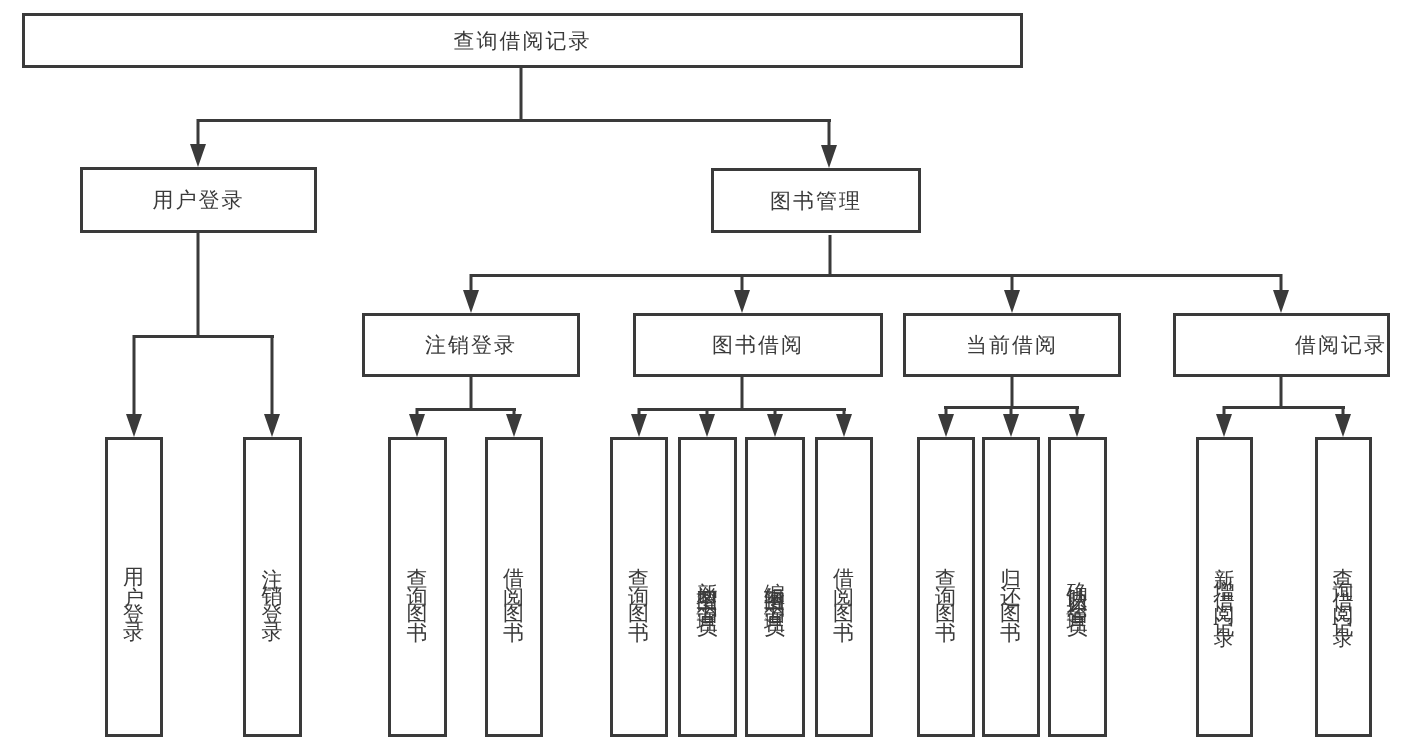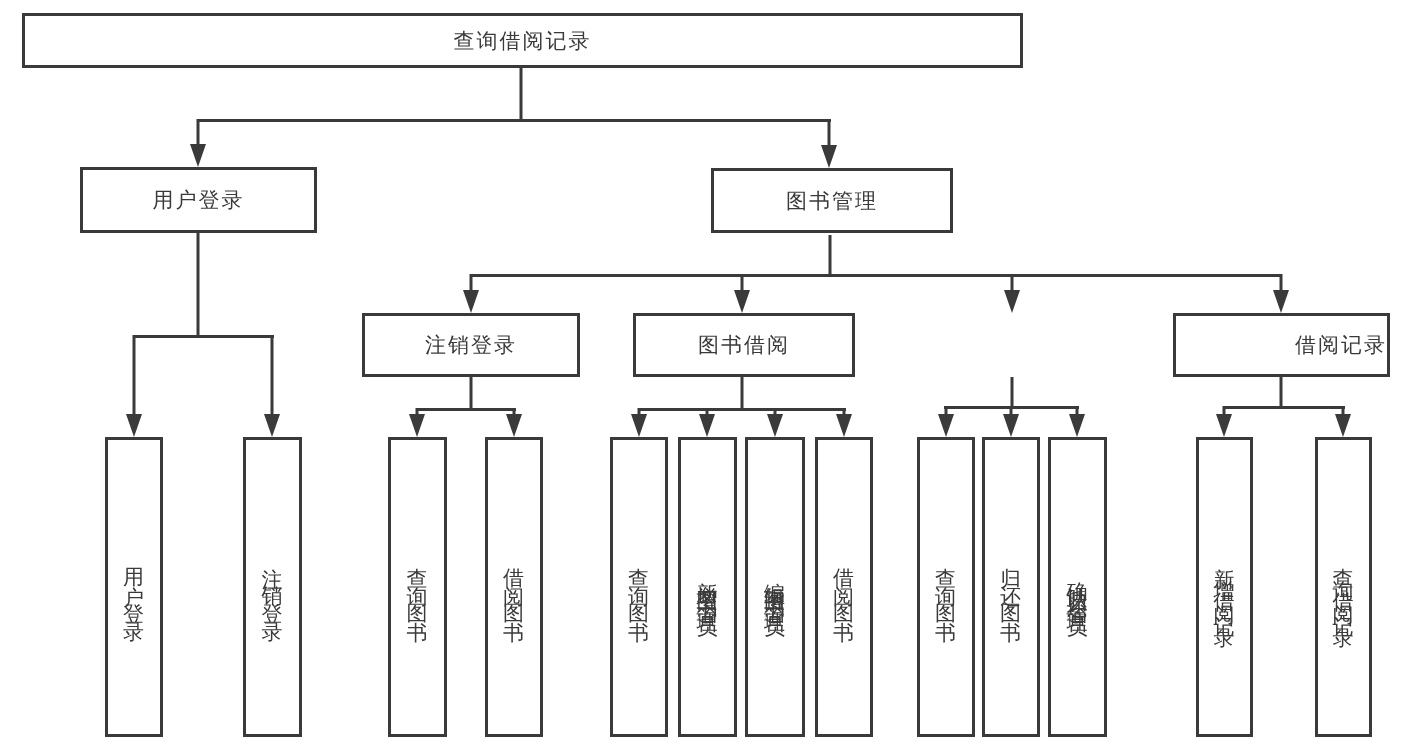--- a/index.html
+++ b/index.html
@@ -79,21 +79,21 @@
   <i class="vl" style="left:521px;top:68px;height:51px;"></i>
   <i class="hl" style="left:197px;top:119px;width:634px;"></i>
   <i class="vl" style="left:198px;top:119px;height:27px;"></i>
   <i class="ar" style="left:198px;top:144px;"></i>
   <i class="vl" style="left:829px;top:119px;height:27px;"></i>
   <i class="ar" style="left:829px;top:145px;"></i>
 
   <div class="node" style="left:80px;top:167px;width:237px;height:66px;">
     <span>用户登录</span>
   </div>
-  <div class="node" style="left:711px;top:168px;width:242px;height:65px;">
+  <div class="node" style="left:711px;top:168px;width:210px;height:65px;">
     <span>图书管理</span>
   </div>
 
   <i class="vl" style="left:198px;top:233px;height:102px;"></i>
   <i class="hl" style="left:133px;top:335px;width:141px;"></i>
   <i class="vl" style="left:134px;top:335px;height:80px;"></i>
   <i class="ar" style="left:134px;top:414px;"></i>
   <i class="vl" style="left:272px;top:335px;height:80px;"></i>
   <i class="ar" style="left:272px;top:414px;"></i>
 
@@ -104,22 +104,25 @@
   <i class="vl" style="left:742px;top:274px;height:18px;"></i>
   <i class="ar" style="left:742px;top:290px;"></i>
   <i class="vl" style="left:1012px;top:274px;height:18px;"></i>
   <i class="ar" style="left:1012px;top:290px;"></i>
   <i class="vl" style="left:1281px;top:274px;height:18px;"></i>
   <i class="ar" style="left:1281px;top:290px;"></i>
 
   <div class="node" style="left:362px;top:313px;width:218px;height:64px;">
     <span>注销登录</span>
   </div>
-  <div class="node" style="left:633px;top:313px;width:222px;height:64px;">
+  <div class="node" style="left:633px;top:313px;width:250px;height:64px;">
     <span>图书借阅</span>
+  </div>
+  <div class="node" style="left:903px;top:313px;width:218px;height:64px;">
+    <span>当前借阅</span>
   </div>
   <div class="node" style="left:1173px;top:313px;width:217px;height:64px;justify-content:flex-end;">
     <span>借阅记录</span>
   </div>
 
   <i class="vl" style="left:471px;top:377px;height:31px;"></i>
   <i class="hl" style="left:416px;top:408px;width:100px;"></i>
   <i class="vl" style="left:417px;top:408px;height:8px;"></i>
   <i class="ar" style="left:417px;top:414px;"></i>
   <i class="vl" style="left:514px;top:408px;height:8px;"></i>

